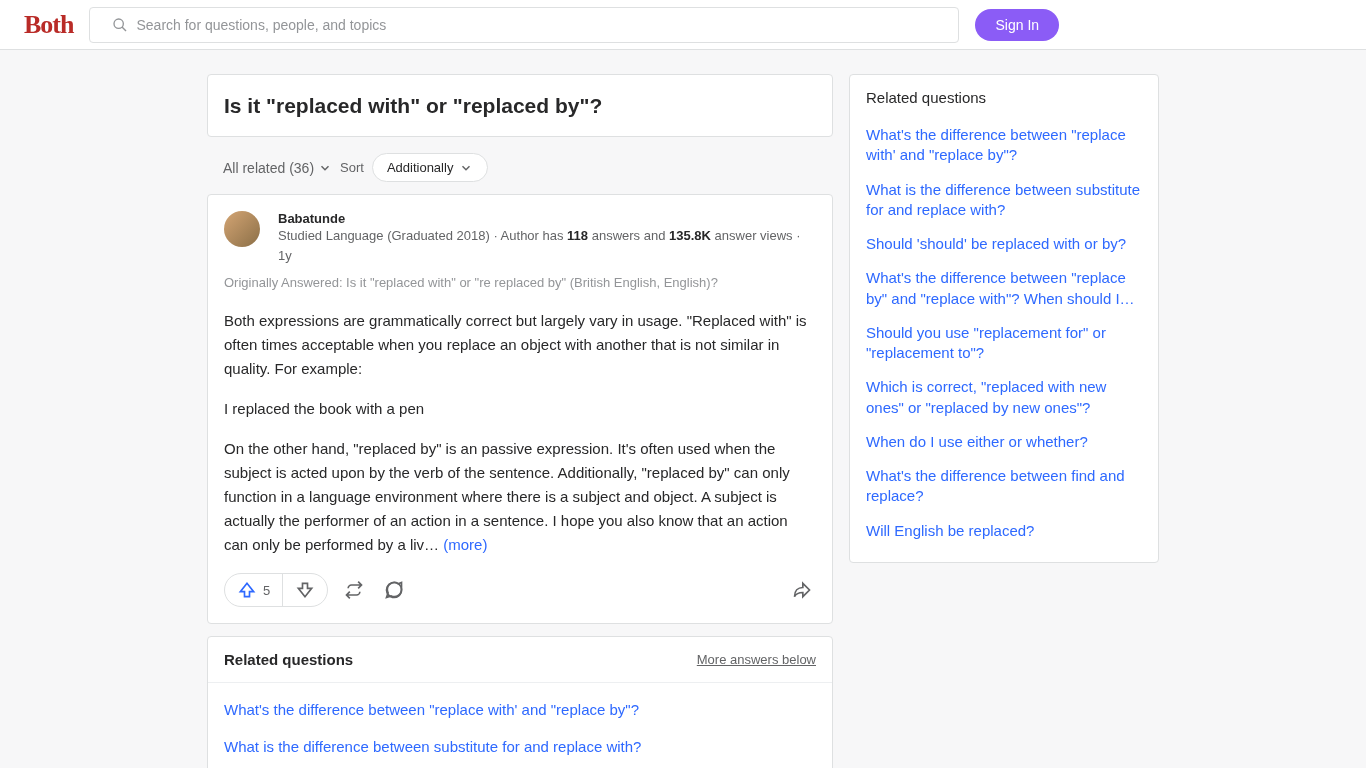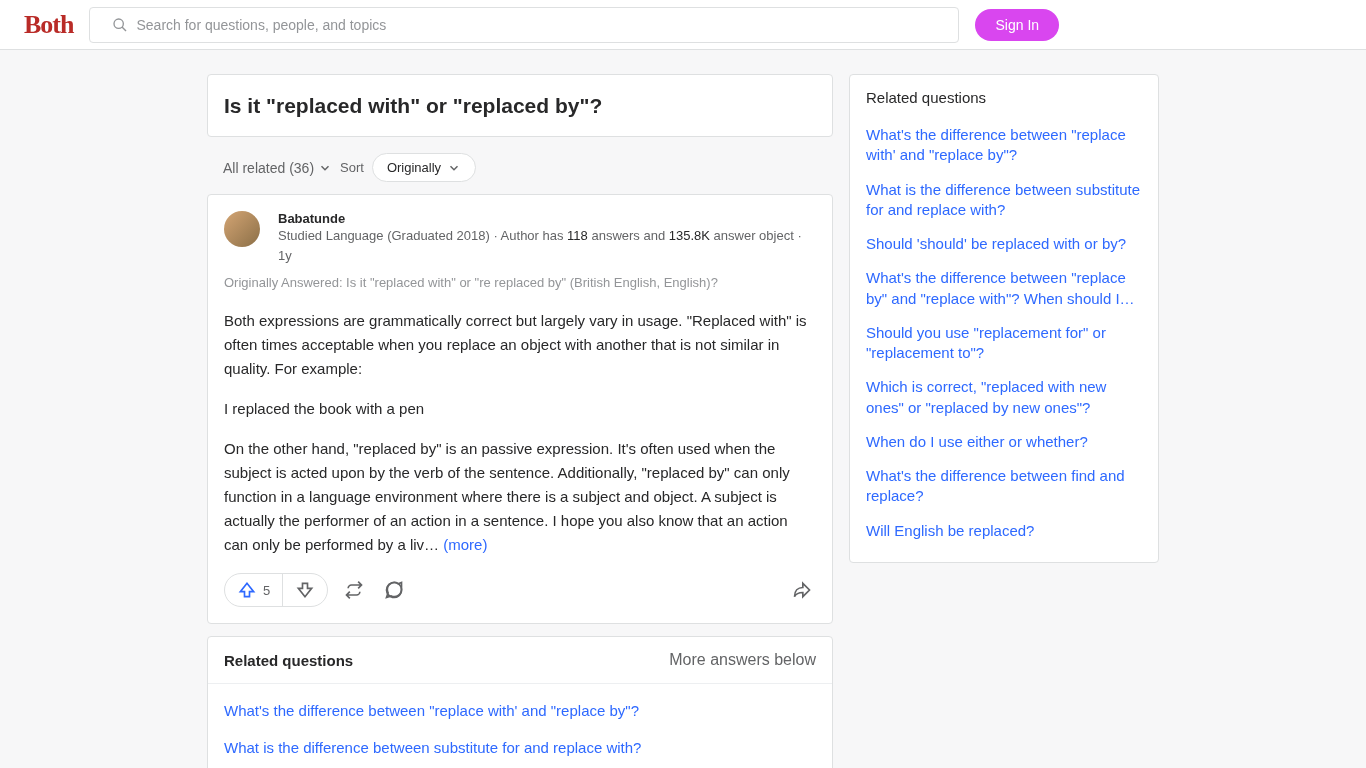--- a/index.html
+++ b/index.html
@@ -2,52 +2,52 @@
 <html><head>
 <meta charset="utf-8">
 <style>
 * { margin: 0; padding: 0; box-sizing: border-box; }
 body { font-family: -apple-system, BlinkMacSystemFont, "Segoe UI", Helvetica, Arial, sans-serif; background: #f7f7f8; color: #282829; }
 .header { background: #fff; border-bottom: 1px solid #dee0e1; height: 50px; display: flex; align-items: center; padding: 0 24px; gap: 16px; }
 .logo { color: #b92b27; font-family: Georgia, serif; font-weight: bold; font-size: 26px; letter-spacing: -1px; }
 .search-box { flex: 1; max-width: 870px; height: 36px; border: 1px solid #dee0e1; border-radius: 4px; display: flex; align-items: center; padding: 0 22px; gap: 8px; }
 .search-box input { border: none; outline: none; flex: 1; font-size: 14px; color: #282829; }
 .search-box input::placeholder { color: #939598; }
-.signin-btn { background: #d946ef; color: #fff; border: none; border-radius: 18px; padding: 8px 20px; font-size: 14px; font-weight: 500; cursor: pointer; }
+.signin-btn { background: #8b5cf6; color: #fff; border: none; border-radius: 18px; padding: 8px 20px; font-size: 14px; font-weight: 500; cursor: pointer; }
 .container { max-width: 1000px; margin: 24px auto 0; display: flex; gap: 16px; padding: 0 24px; }
 .main-col { flex: 1; max-width: 658px; }
 .sidebar { width: 310px; }
 .card { background: #fff; border: 1px solid #dee0e1; border-radius: 4px; margin-bottom: 12px; }
 .question-card { padding: 16px; }
 .question-title { font-size: 21px; font-weight: bold; line-height: 1.4; }
 .filter-bar { display: flex; align-items: center; justify-content: flex-start; padding: 4px 8px; margin-bottom: 8px; }
 .filter-left { display: flex; align-items: center; gap: 4px; font-size: 14px; color: #636466; cursor: pointer; padding: 4px 8px; }
 .filter-right { display: flex; align-items: center; gap: 8px; }
 .sort-label { font-size: 13px; color: #636466; }
 .sort-btn { border: 1px solid #dee0e1; border-radius: 18px; padding: 6px 14px; font-size: 13px; color: #282829; display: flex; align-items: center; gap: 6px; cursor: pointer; background: #fff; }
 .answer-card { padding: 16px; }
 .answer-header { display: flex; gap: 18px; margin-bottom: 10px; }
 .avatar { width: 36px; height: 36px; border-radius: 50%; background: linear-gradient(135deg, #d4a574, #8b6f47); flex-shrink: 0; }
 .author-name { font-size: 13px; font-weight: bold; color: #282829; }
 .author-meta { font-size: 13px; color: #636466; line-height: 1.5; }
-.author-meta .bold { font-weight: normal; color: #282829; }
+.author-meta .bold { font-weight: bold; color: #282829; }
 .orig-answered { font-size: 13px; color: #939598; margin-bottom: 10px; }
 .answer-body { font-size: 15px; line-height: 1.6; color: #282829; margin-top: 19px; }
 .answer-body p { margin-bottom: 16px; }
 .more-link { color: #2e69ff; cursor: pointer; }
 .action-bar { display: flex; align-items: center; justify-content: space-between; margin-top: 8px; }
 .action-left { display: flex; align-items: center; gap: 12px; }
 .vote-group { display: flex; align-items: center; border: 1px solid #dee0e1; border-radius: 18px; overflow: hidden; }
 .upvote { display: flex; align-items: center; gap: 6px; padding: 6px 12px; border-right: 1px solid #dee0e1; cursor: pointer; }
 .downvote { padding: 6px 12px; cursor: pointer; }
 .icon-btn { cursor: pointer; color: #636466; padding: 4px; }
 .related-card { }
 .related-header { display: flex; align-items: center; justify-content: space-between; padding: 14px 16px; border-bottom: 1px solid #edeff1; }
 .related-title { font-size: 15px; font-weight: bold; }
-.more-below { font-size: 16px; color: #636466; }
+.more-below { font-size: 13px; color: #636466; text-decoration: underline; }
 .related-list { padding: 8px 16px 16px; }
 .related-list a { display: block; color: #2e69ff; font-size: 15px; line-height: 1.4; padding: 8px 0; text-decoration: none; }
 .sidebar-card { background: #fff; border: 1px solid #dee0e1; border-radius: 4px; padding: 14px 16px; }
 .sidebar-title { font-size: 15px; font-weight: 500; margin-bottom: 12px; }
 .sidebar-links a { display: block; color: #2e69ff; font-size: 15px; line-height: 1.35; padding: 7px 0; text-decoration: none; }
 svg { display: block; }
 </style>
 </head>
 <body>
 
@@ -76,37 +76,37 @@
         <span>All related (36)</span>
         <span>
           <svg width="14" height="14" viewBox="0 0 24 24" fill="none" stroke="#636466" stroke-width="2.5">
               <polyline points="6 9 12 15 18 9"></polyline>
             </svg>
         </span>
       </div>
       <div class="filter-right">
         <span class="sort-label">Sort</span>
         <div class="sort-btn">
-          <span>Originally</span>
+          <span>Additionally</span>
           <span>
             <svg width="14" height="14" viewBox="0 0 24 24" fill="none" stroke="#636466" stroke-width="2.5">
                 <polyline points="6 9 12 15 18 9"></polyline>
               </svg>
           </span>
         </div>
       </div>
     </div>
 
     <div class="card answer-card">
       <div class="answer-header">
         <div class="avatar"></div>
         <div>
           <div class="author-name">Babatunde</div>
           <div class="author-meta">
-            <span>Studied Language (Graduated 2018) · Author has </span><span class="bold">118</span><span> answers and </span><span class="bold">135.8K</span><span> answer object · </span><span>1y</span>
+            <span>Studied Language (Graduated 2018) · Author has </span><span class="bold">118</span><span> answers and </span><span class="bold">135.8K</span><span> answer views · </span><span>1y</span>
           </div>
         </div>
       </div>
       <div class="orig-answered">Originally Answered: Is it "replaced with" or "re replaced by" (British English, English)?</div>
       <div class="answer-body">
         <p>Both expressions are grammatically correct but largely vary in usage. "Replaced with" is often times acceptable when you replace an object with another that is not similar in quality. For example:</p>
         <p>I replaced the book with a pen</p>
         <p><span>On the other hand, "replaced by" is an passive expression. It's often used when the subject is acted upon by the verb of the sentence. Additionally, "replaced by" can only function in a language environment where there is a subject and object. A subject is actually the performer of an action in a sentence. I hope you also know that an action can only be performed by a liv… </span><span class="more-link">(more)</span></p>
       </div>
       <div class="action-bar">

